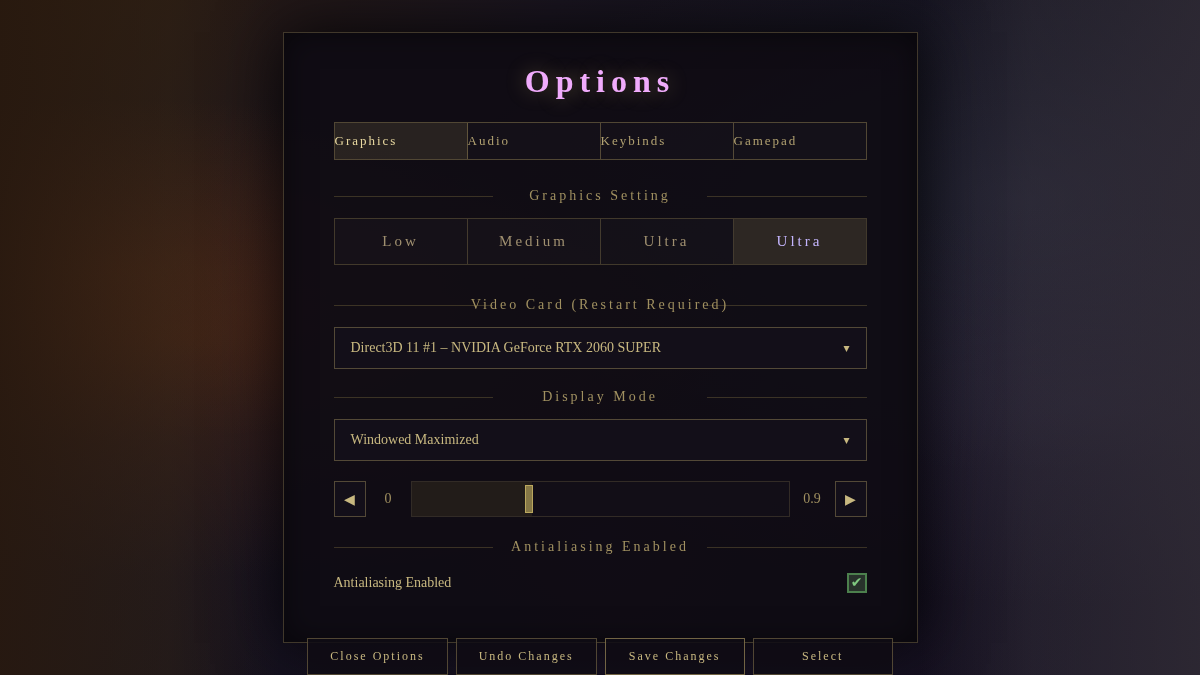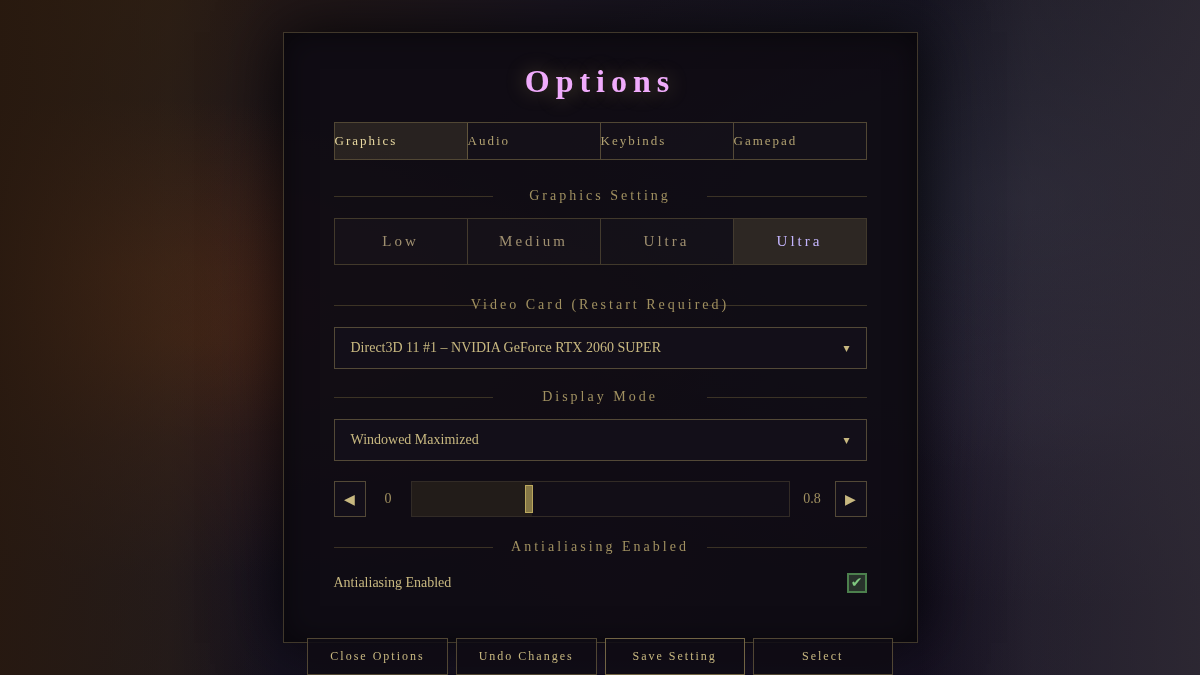--- a/index.html
+++ b/index.html
@@ -352,36 +352,36 @@
     </div>
 
     <div class="gamma-section">
       <div class="gamma-control">
         <div class="arrow-btn">◀</div>
         <span class="gamma-min">0</span>
         <div class="slider-track">
           <div class="slider-fill"></div>
           <div class="slider-thumb"></div>
         </div>
-        <span class="gamma-max">0.8</span>
+        <span class="gamma-max">0.9</span>
         <div class="arrow-btn">▶</div>
       </div>
     </div>
 
     <div class="antialiasing-section">
       <div class="section-label">Antialiasing Enabled</div>
       <div class="setting-row">
         <span class="setting-label">Antialiasing Enabled</span>
         <div class="checkbox">
           <span class="checkbox-check">✔</span>
         </div>
       </div>
     </div>
 
   </div>
 </div>
 
 <div class="bottom-bar">
   <div class="bottom-btn">Close Options</div>
   <div class="bottom-btn">Undo Changes</div>
-  <div class="bottom-btn primary">Save Setting</div>
+  <div class="bottom-btn primary">Save Changes</div>
   <div class="bottom-btn">Select</div>
 </div>
 
 </body></html>

